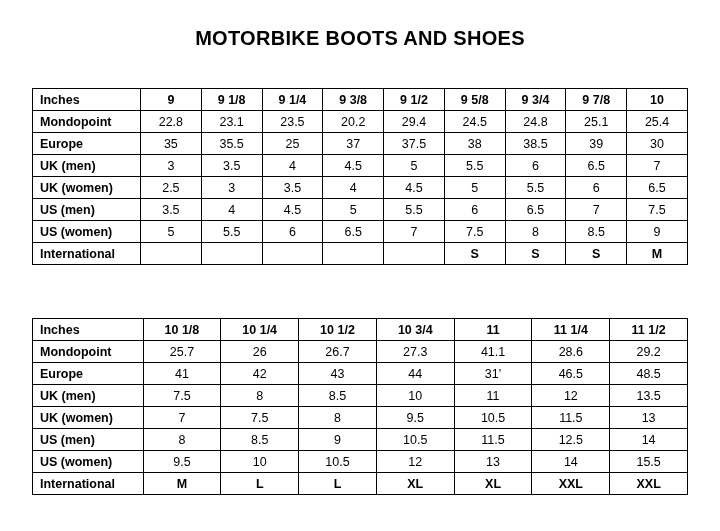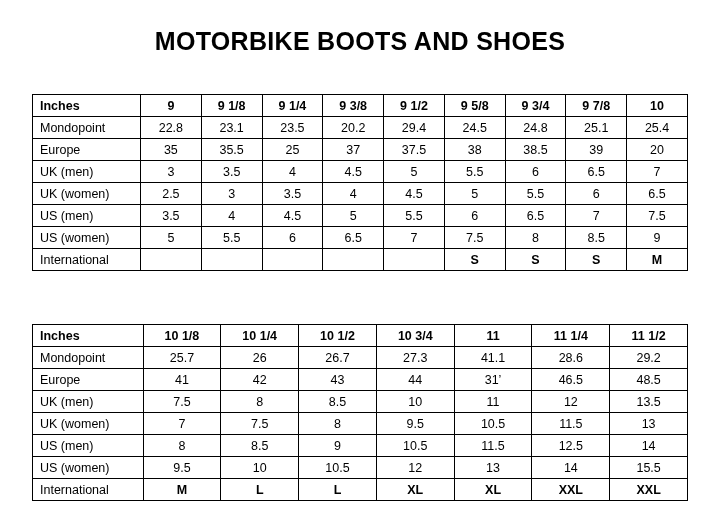--- a/index.html
+++ b/index.html
@@ -15,21 +15,21 @@
     overflow: hidden;
   }
   .page {
     position: relative;
     width: 720px;
     height: 531px;
     box-sizing: border-box;
   }
   .title {
     text-align: center;
-    font-size: 25px;
+    font-size: 20px;
     font-weight: bold;
     letter-spacing: 0.3px;
     margin-top: 27px;
     margin-bottom: 0;
   }
   .table-wrap {
     padding: 12px 32px;
     box-sizing: border-box;
   }
   table.size-table {
@@ -41,21 +41,21 @@
     border: 1px solid #000000;
     height: 21px;
     font-size: 12.5px;
     text-align: center;
     padding: 0 2px;
     white-space: nowrap;
     overflow: hidden;
   }
   table.size-table td.rowhead {
     text-align: left;
-    font-weight: normal;
+    font-weight: bold;
     padding-left: 7px;
   }
   table.size-table td.colhead {
     font-weight: bold;
   }
   table.size-table tr.head td {
     font-weight: bold;
   }
   #table-one {
     margin-top: 26px;
@@ -116,21 +116,21 @@
           <tr>
             <td class="rowhead">Europe</td>
             <td>35</td>
             <td>35.5</td>
             <td>25</td>
             <td>37</td>
             <td>37.5</td>
             <td>38</td>
             <td>38.5</td>
             <td>39</td>
-            <td>20</td>
+            <td>30</td>
           </tr>
           <tr>
             <td class="rowhead">UK (men)</td>
             <td>3</td>
             <td>3.5</td>
             <td>4</td>
             <td>4.5</td>
             <td>5</td>
             <td>5.5</td>
             <td>6</td>

